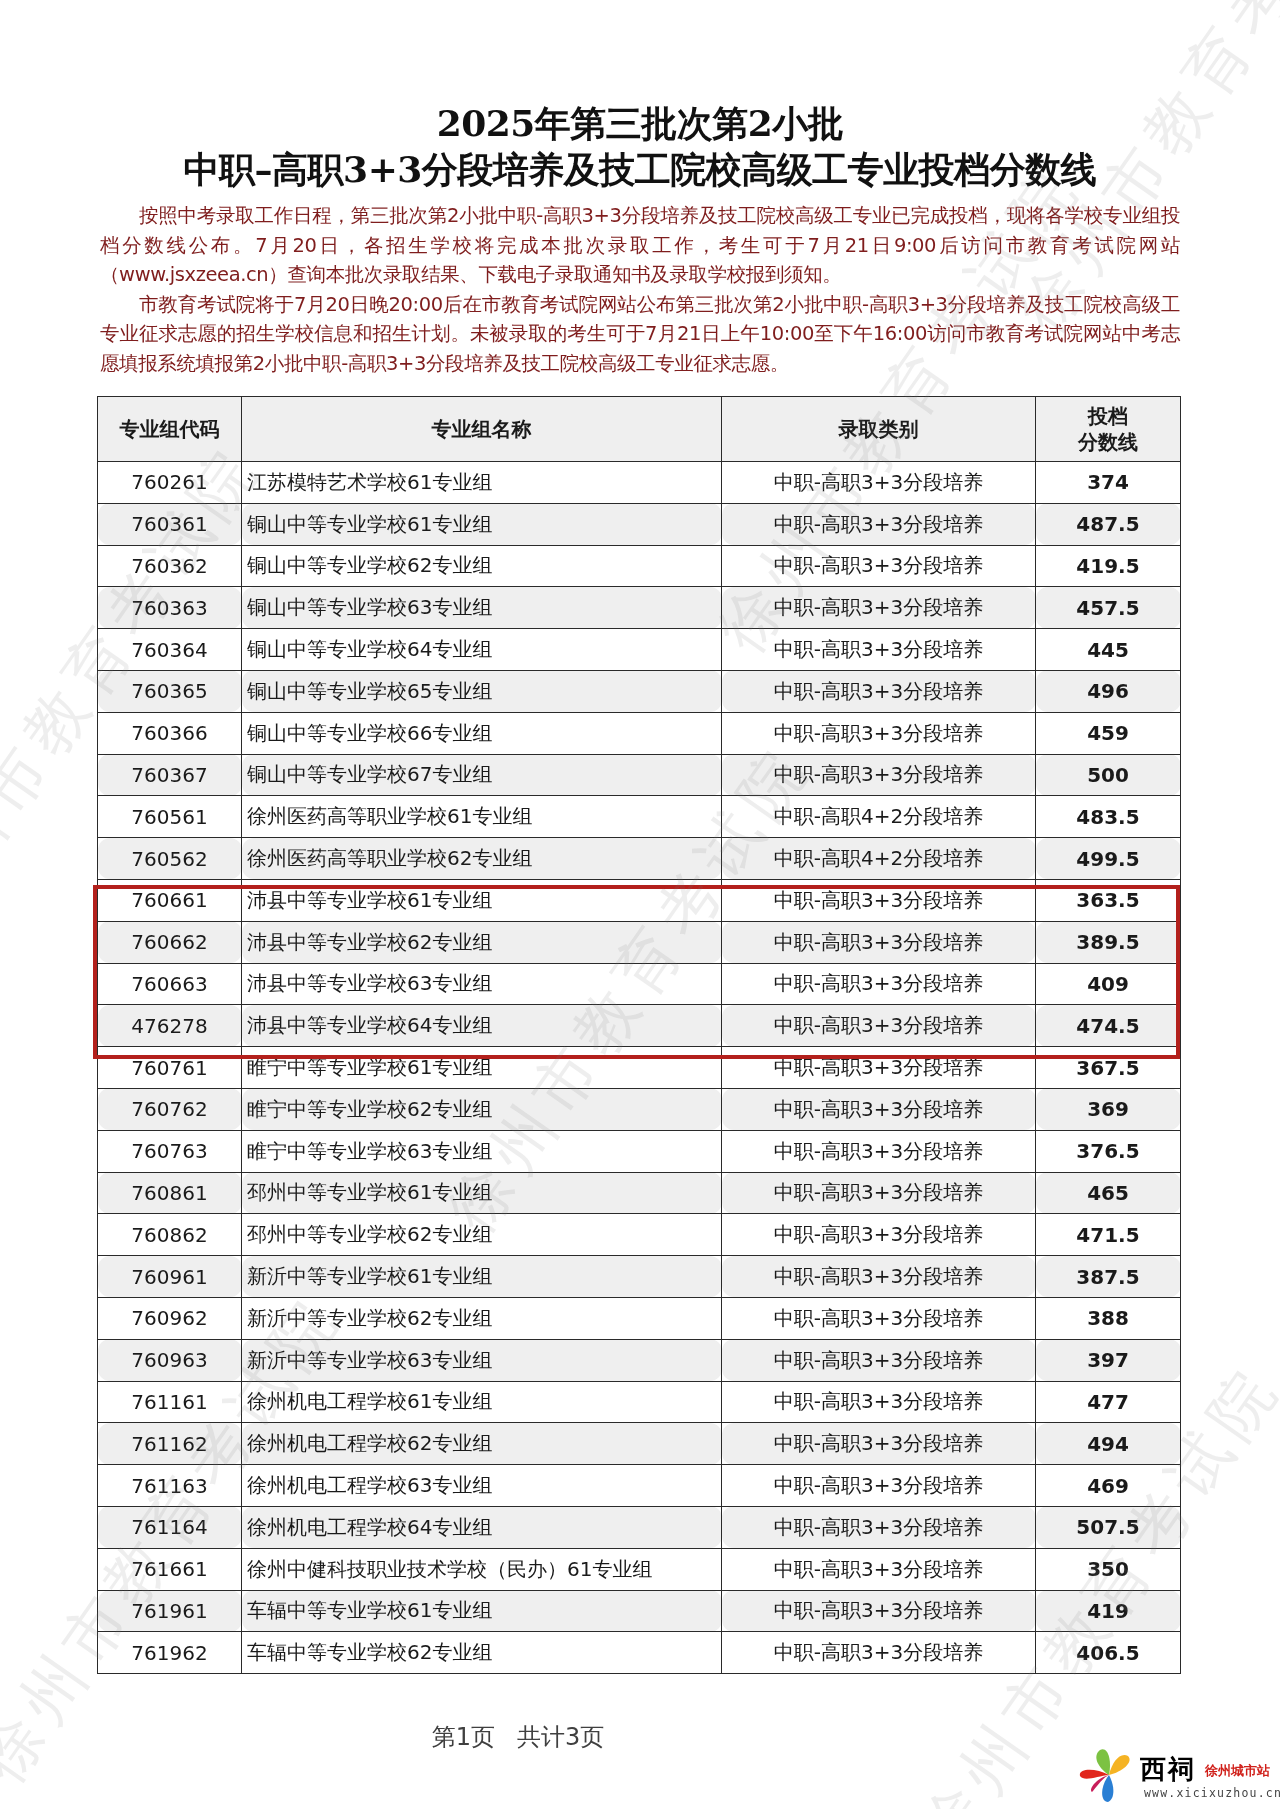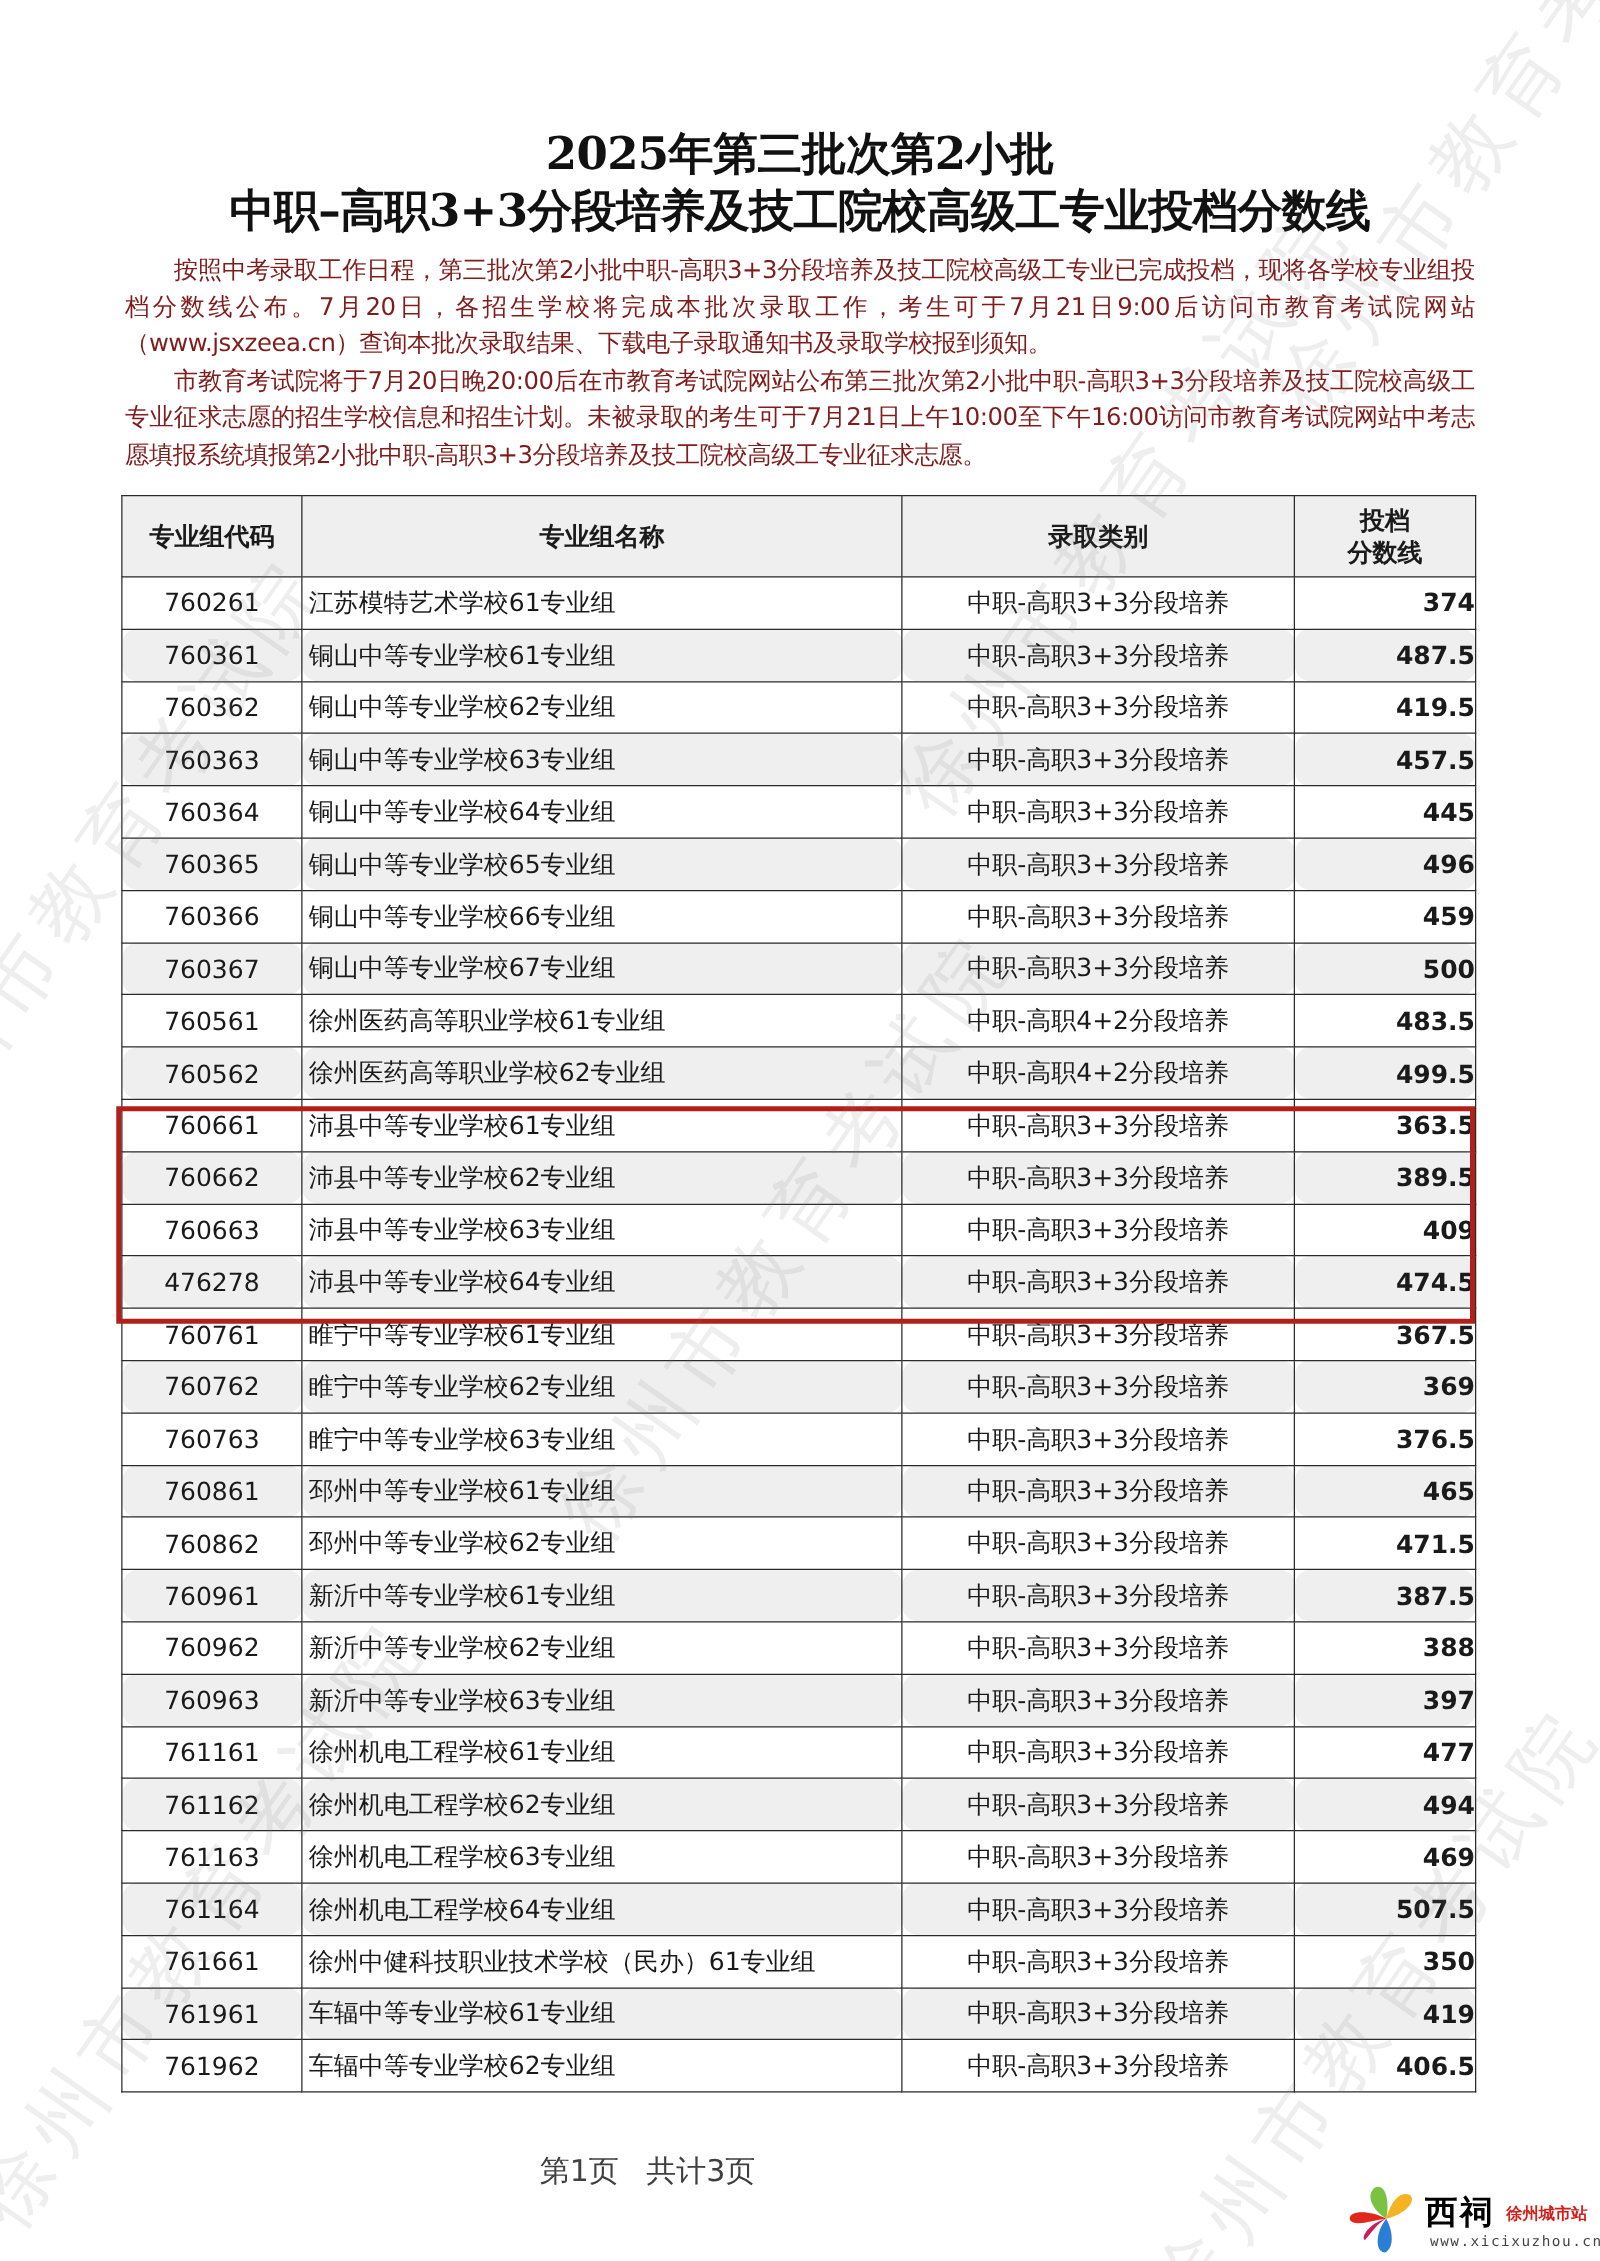--- a/index.html
+++ b/index.html
@@ -29,21 +29,21 @@
     table.scores th, table.scores td { border: 1.5px solid #2a2a2a; padding: 0; }
     table.scores th {
       background: #efefef; height: 64px; font-size: 20px; font-weight: bold; color: #1a1a1a; text-align: center;
       line-height: 26px;
     }
     table.scores td { height: 40.8px; font-size: 20px; color: #1a1a1a; }
     table.scores tr.alt td { background: #efefef; border-radius: 12px; }
     td.c-code { text-align: center; }
     td.c-name { text-align: left; padding-left: 5px !important; }
     td.c-type { text-align: center; }
-    td.c-score { text-align: right; font-weight: bold; margin-top: 48px; }
+    td.c-score { text-align: center; font-weight: bold; margin-top: 48px; }
     .highlight-box {
       position: absolute; left: 93px; top: 885px; width: 1079px; height: 166px; border: 4px solid #b3201c;
       z-index: 2; pointer-events: none;
     }
     .footer {
       position: absolute; top: 1721px; left: 0; width: 1036px; text-align: center; font-size: 24px; color: #404040;
     }
     .footer span + span { margin-left: 22px; }
     .brand { position: absolute; left: 1078px; top: 1744px; width: 200px; height: 62px; z-index: 4; }
     .brand svg { position: absolute; left: 0; top: 2px; }

